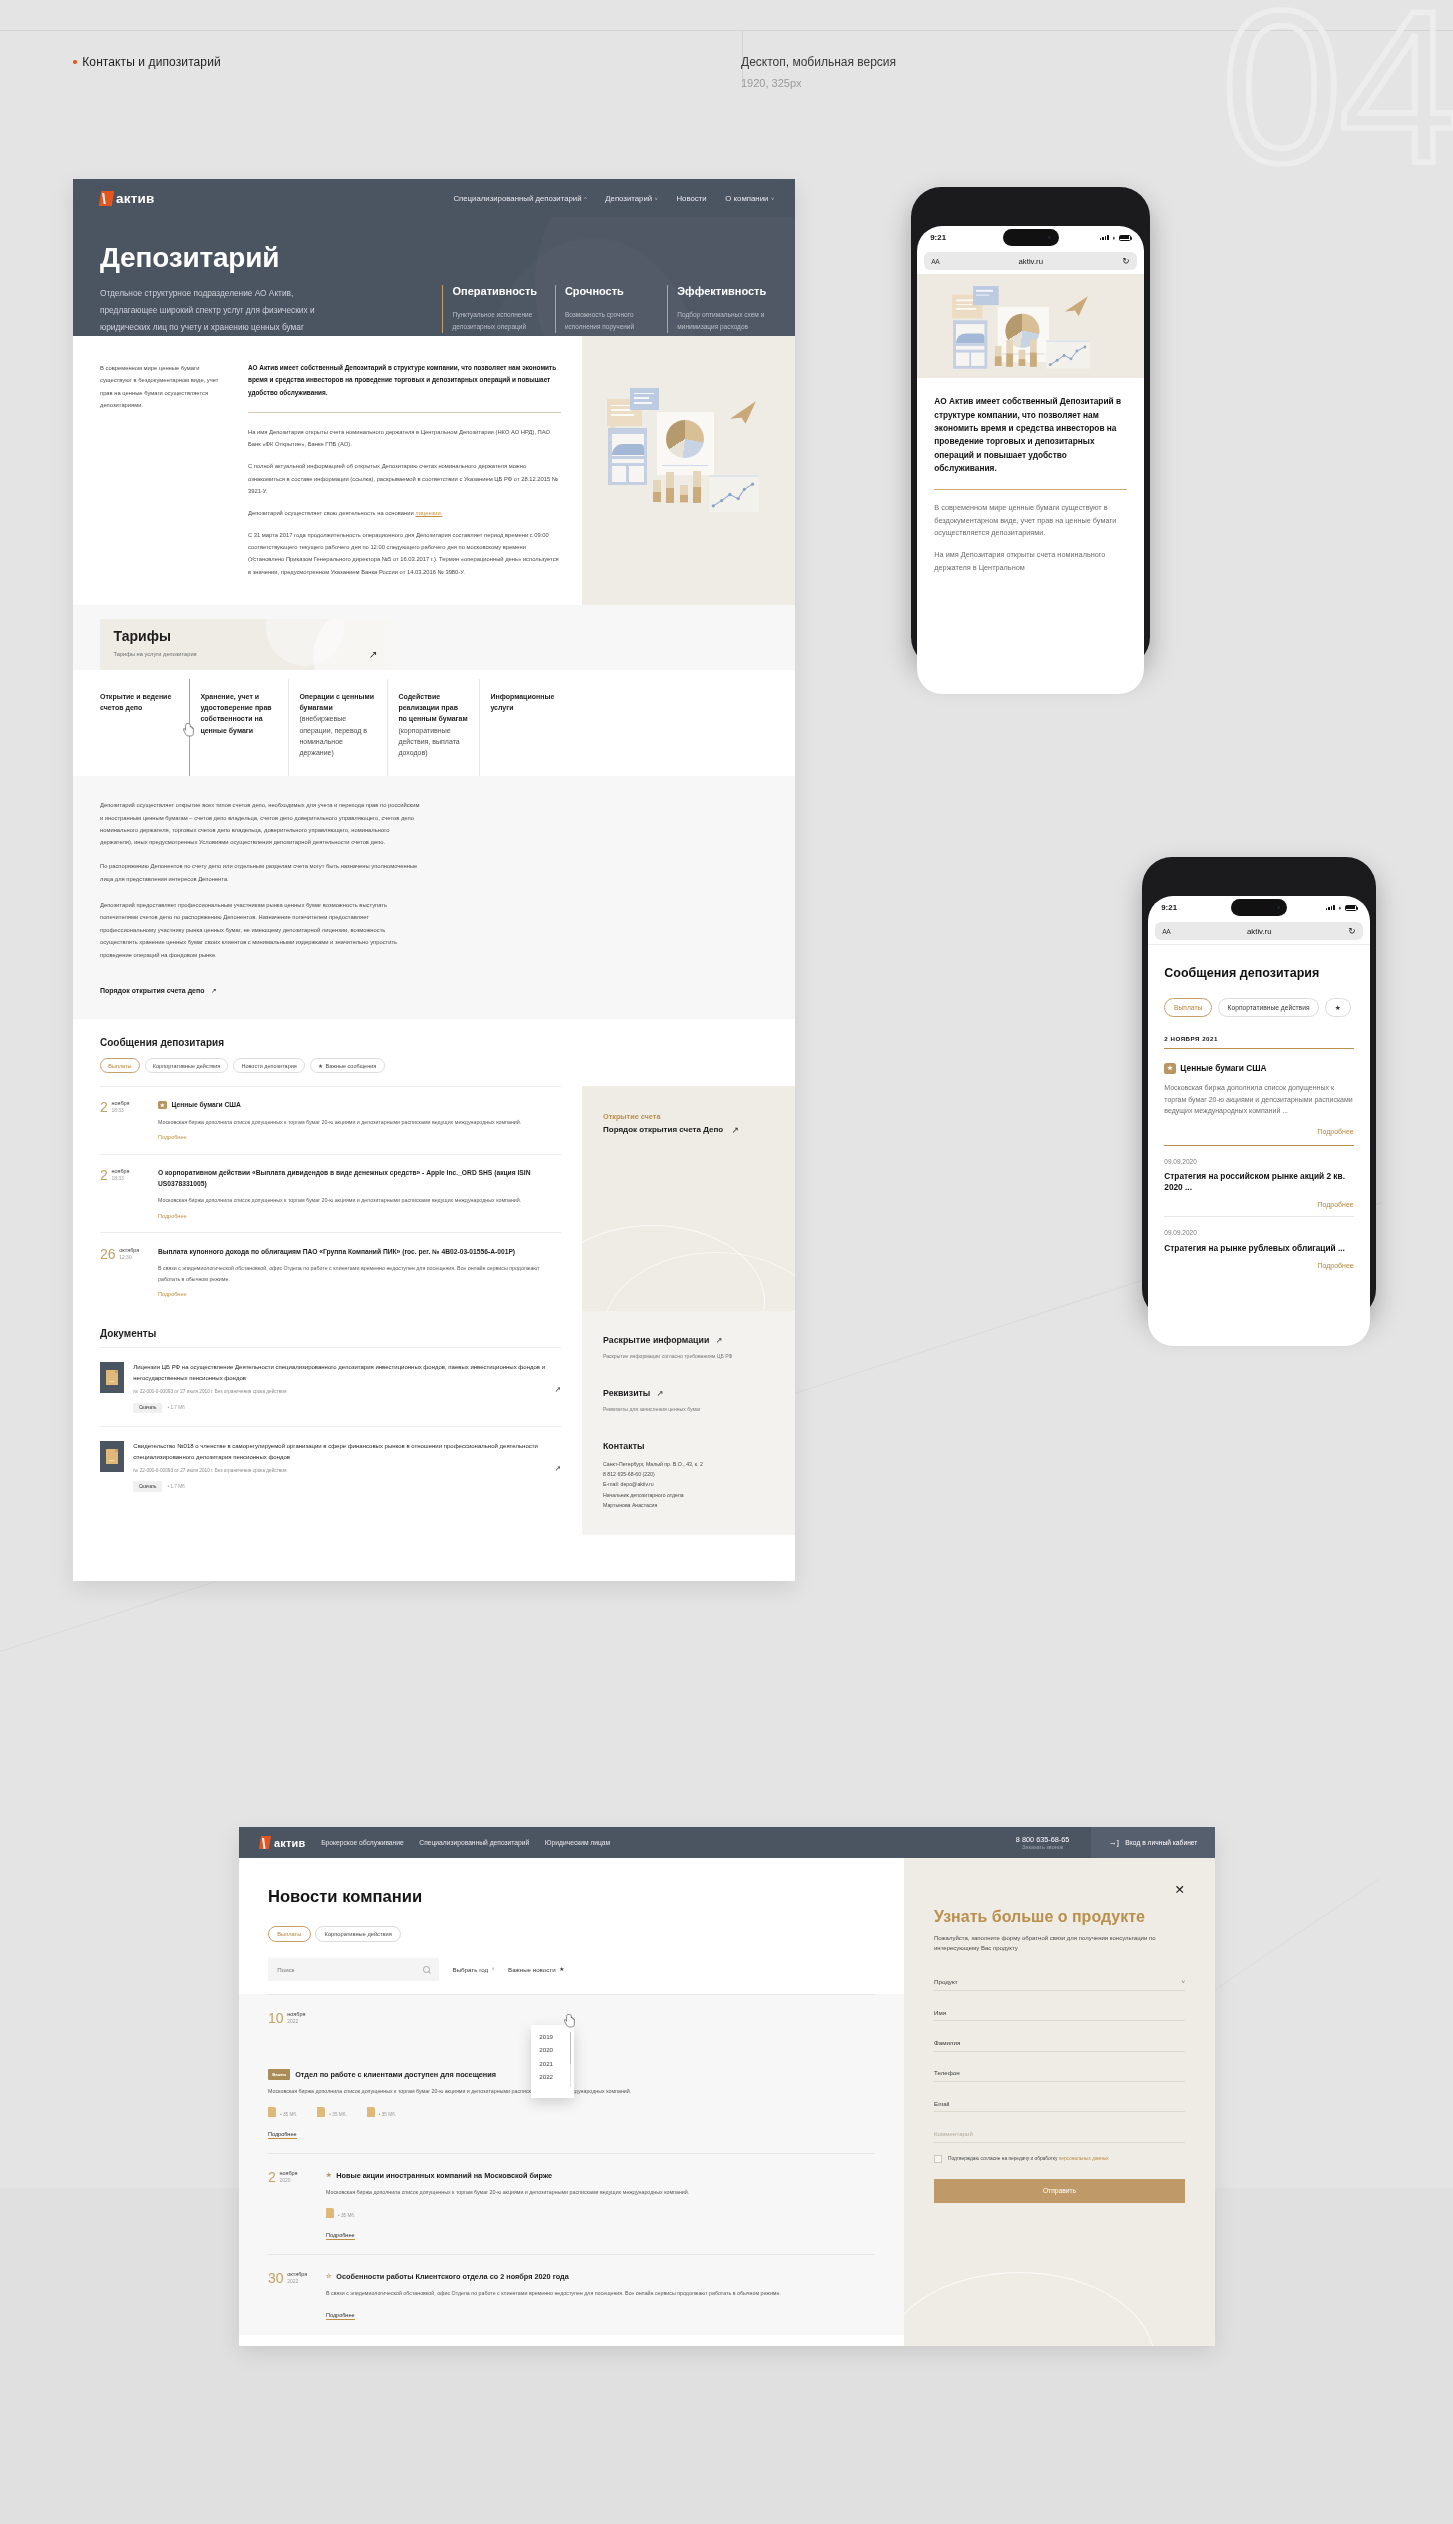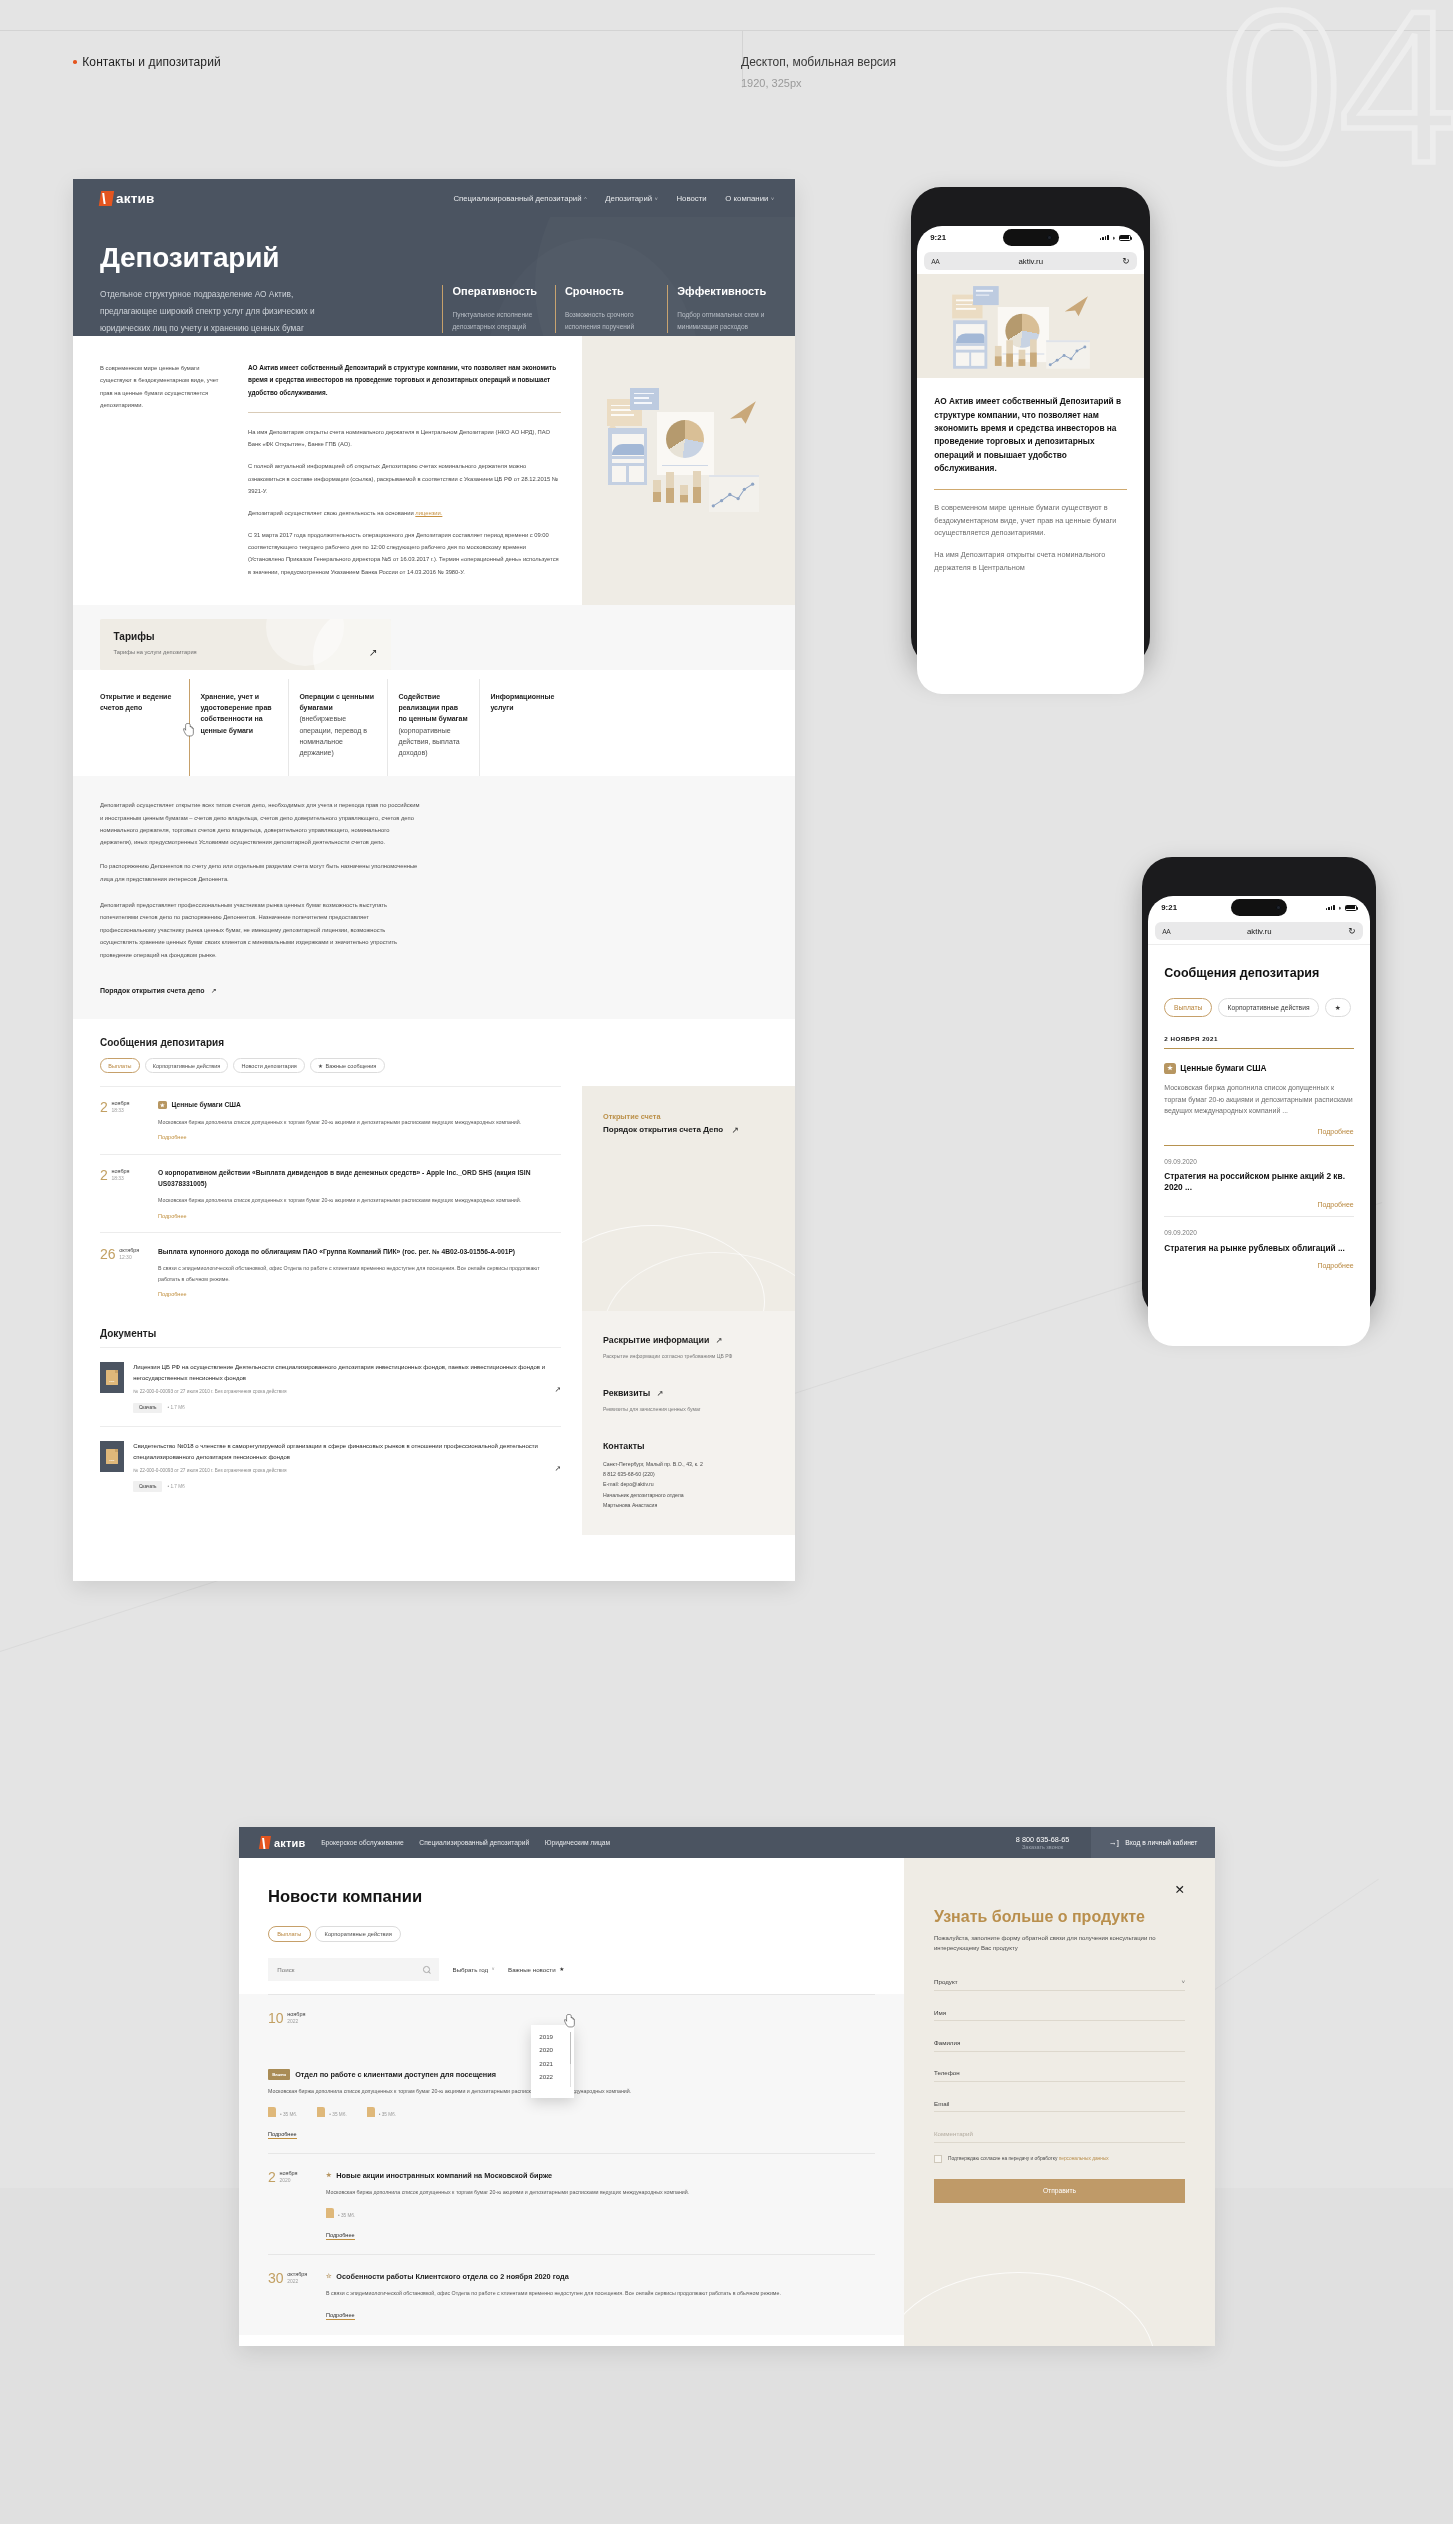--- a/index.html
+++ b/index.html
@@ -56,21 +56,21 @@
   .hero-feats { display:flex; gap:0; }
   .feat { padding-left:9.3px; border-left:1px solid #c6a06a; width:101px; }
   .feat-t { color:#fff; font-weight:700; font-size:11px; margin-bottom:12px; }
   .feat-d { color:#b9bfc7; font-size:6.5px; line-height:1.85; }
 
   .sect-h2 { font-size:14px; font-weight:700; color:#1d1d1d; }
 
   .tariff-card { background:#efece5; border-radius:1.6px; position:relative; overflow:hidden; }
   .tariff-card:after{ content:""; position:absolute; right:-21px; bottom:-36px; width:99px; height:99px; border-radius:50%; background:rgba(255,255,255,.5); }
   .tariff-card:before{ content:""; position:absolute; right:47px; top:-31px; width:78px; height:78px; border-radius:50%; background:rgba(255,255,255,.38); }
-  .tariff-t { font-size:10px; font-weight:700; color:#1d1d1d; }
+  .tariff-t { font-size:14px; font-weight:700; color:#1d1d1d; }
   .tariff-s { font-size:5.7px; color:#6d6d6d; }
   .arrow-ne { font-size:10.4px; color:#2b2b2b; font-weight:300; }
 
   .svc-tabs { display:flex; background:#fff; }
   .svc-tab { padding:11.4px 11.4px 17.6px 0; font-size:7px; font-weight:700; line-height:1.62; color:#1d1d1d; }
   .svc-tab .sub { font-weight:400; color:#4e4e4e; display:block; }
   .svc-tab + .svc-tab { border-left:0.5px solid #e7e7e7; padding-left:10.4px; }
   .svc-tab.active { border-left:none; }
 
   .body-p { font-size:5.8px; line-height:2.15; color:#4a4a4a; }
@@ -217,21 +217,21 @@
     <div class="nav-links">
       <div class="nav-link"><span>Специализированный депозитарий</span><span class="caret">^</span></div>
       <div class="nav-link"><span>Депозитарий</span><span class="caret">˅</span></div>
       <div class="nav-link"><span>Новости</span></div>
       <div class="nav-link"><span>О компании</span><span class="caret">˅</span></div>
     </div>
   </div>
 
   <div class="hero" style="height:119px; padding:25px 27px 0 27px;">
     <div class="hero-h1">Депозитарий</div>
-    <div style="display:flex; align-items:flex-end; margin-top:11.4px;">
+    <div style="display:flex; align-items:center; margin-top:11.4px;">
       <div class="hero-sub">Отдельное структурное подразделение АО Актив, предлагающее широкий спектр услуг для физических и юридических лиц по учету и хранению ценных бумаг</div>
       <div class="hero-feats" style="margin-left:auto; padding-bottom:3.1px;">
         <div class="feat">
           <div class="feat-t">Оперативность</div>
           <div class="feat-d">Пунктуальное исполнение депозитарных операций</div>
         </div>
         <div class="feat" style="margin-left:11.4px;">
           <div class="feat-t">Срочность</div>
           <div class="feat-d">Возможность срочного исполнения поручений</div>
         </div>

